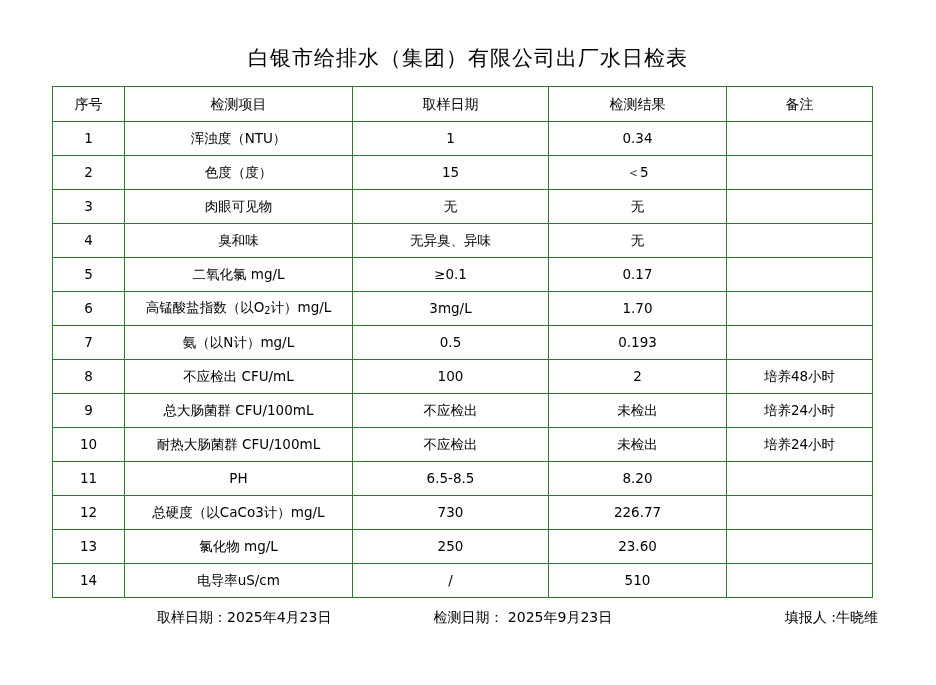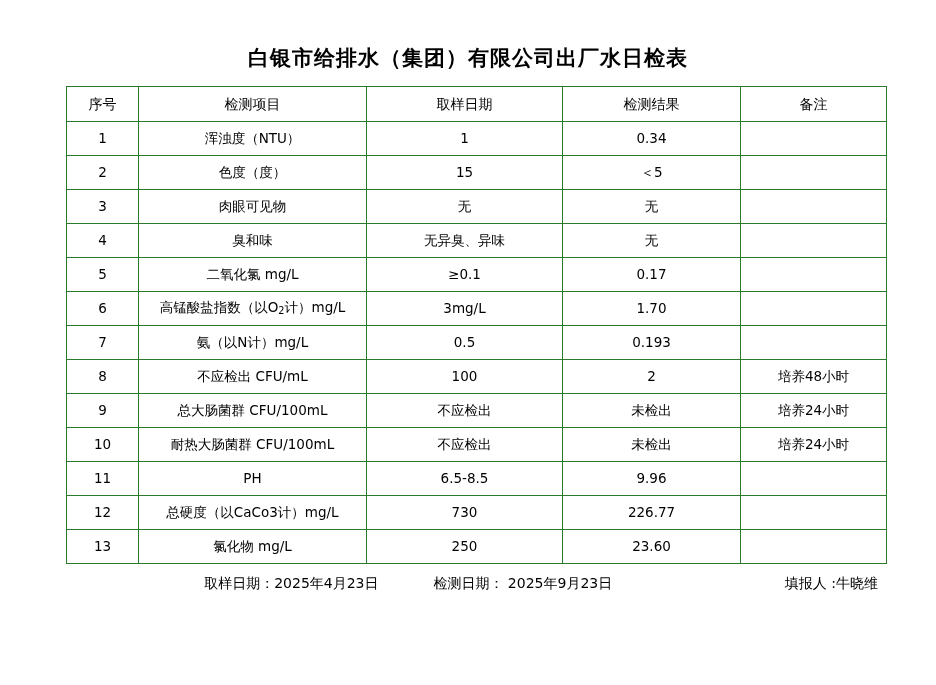--- a/index.html
+++ b/index.html
@@ -16,28 +16,28 @@
   }
   .page {
     position: relative;
     width: 936px;
     height: 685px;
     box-sizing: border-box;
   }
   .doc-title {
     text-align: center;
     font-size: 21px;
-    font-weight: bold;
+    font-weight: normal;
     letter-spacing: 1px;
     margin-top: 44px;
     margin-bottom: 14px;
     font-family: "DejaVu Sans", "Liberation Sans", sans-serif;
   }
   .table-wrap {
-    padding: 0 66px;
+    padding: 0 52px;
   }
   table.report {
     border-collapse: collapse;
     width: 820px;
     table-layout: fixed;
   }
   table.report td, table.report th {
     border: 1px solid #2b7a2b;
     height: 33px;
     font-size: 13.5px;
@@ -62,21 +62,21 @@
     font-family: "Liberation Sans", sans-serif;
     font-size: 13.5px;
   }
   .footer {
     margin-top: 11px;
     padding: 0 58px;
     display: flex;
     font-size: 14px;
     font-family: "DejaVu Sans", "Liberation Sans", sans-serif;
   }
-  .footer .f1 { width: 300px; text-align: right; padding-left: 52px; }
+  .footer .f1 { width: 300px; text-align: center; padding-left: 52px; }
   .footer .f2 { width: 300px; text-align: center; padding-left: 10px; }
   .footer .f3 { width: 220px; text-align: right; padding-left: 24px; }
   sub { font-size: 0.72em; vertical-align: -0.25em; }
 </style>
 </head>
 <body>
 
 <div class="page">
 
   <div class="doc-title">白银市给排水（集团）有限公司出厂水日检表</div>
@@ -167,35 +167,42 @@
             <td class="cell-num">10</td>
             <td>耐热大肠菌群 CFU/100mL</td>
             <td>不应检出</td>
             <td>未检出</td>
             <td>培养24小时</td>
           </tr>
           <tr>
             <td class="cell-num">11</td>
             <td>PH</td>
             <td>6.5-8.5</td>
-            <td>9.96</td>
+            <td>8.20</td>
             <td></td>
           </tr>
           <tr>
             <td class="cell-num">12</td>
             <td>总硬度（以CaCo3计）mg/L</td>
             <td>730</td>
             <td>226.77</td>
             <td></td>
           </tr>
           <tr>
             <td class="cell-num">13</td>
             <td>氯化物 mg/L</td>
             <td>250</td>
             <td>23.60</td>
+            <td></td>
+          </tr>
+          <tr>
+            <td class="cell-num">14</td>
+            <td>电导率uS/cm</td>
+            <td>/</td>
+            <td>510</td>
             <td></td>
           </tr>
         </tbody>
     </table>
   </div>
 
   <div class="footer">
     <div class="f1">取样日期：2025年4月23日</div>
     <div class="f2">检测日期： 2025年9月23日</div>
     <div class="f3">填报人 :牛晓维</div>

